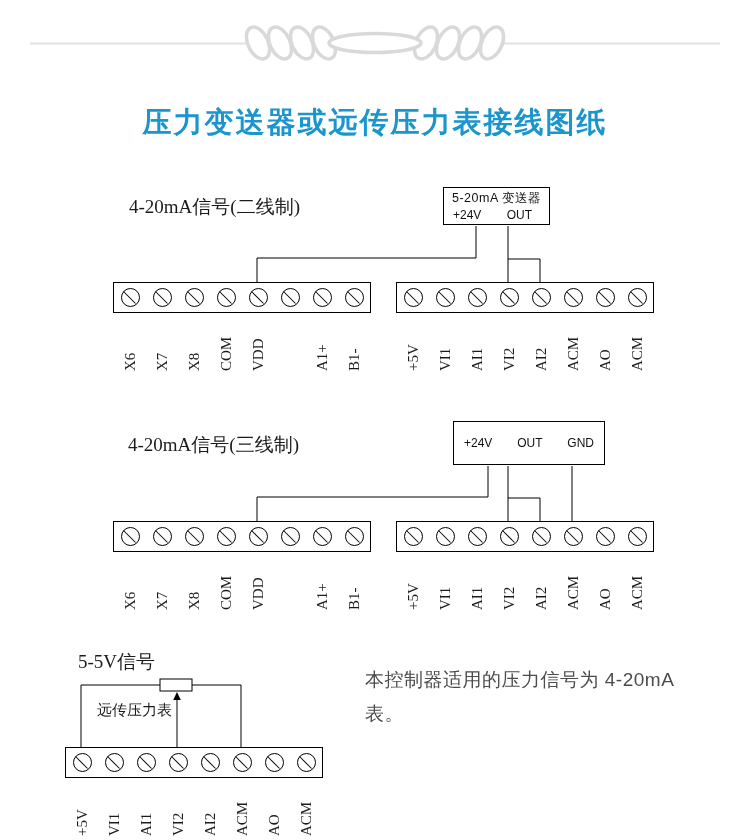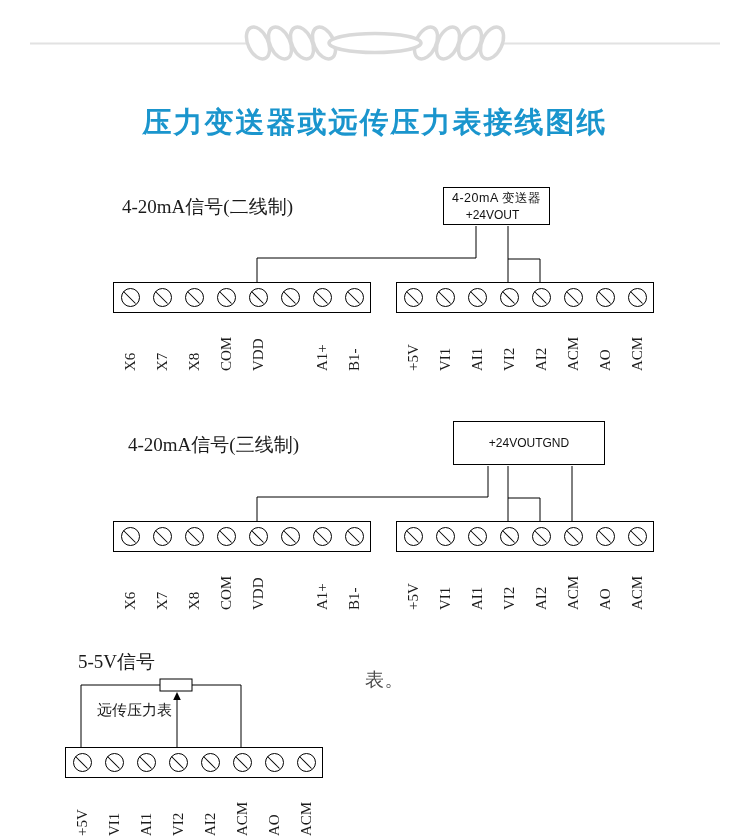--- a/index.html
+++ b/index.html
@@ -22,21 +22,21 @@
   .tbox{
     position:absolute;background:#ffffff;border:1px solid #000;
     box-sizing:border-box;z-index:2;color:#111;
     display:flex;flex-direction:column;justify-content:center;
   }
   .tbox .row1{
     text-align:center;font-size:12.5px;letter-spacing:0.5px;line-height:17px;
     white-space:nowrap;
   }
   .tbox .row2{
-    display:flex;justify-content:center;align-items:center;
+    display:flex;justify-content:space-between;align-items:center;
     font-size:12px;line-height:16px;white-space:nowrap;
   }
   .tbox1 .row2{padding:0 17px 0 9px;}
   .tbox2 .row2{padding:0 10px 0 10px;}
   .strip{
     position:absolute;width:258px;height:31px;background:#ffffff;
     border:1px solid #000;box-sizing:border-box;z-index:1;
   }
   .screw{
     position:absolute;top:5px;width:19px;height:19px;border:1px solid #000;
@@ -103,23 +103,23 @@
     <path d="M160 685 H81 V747"></path>
     <path d="M192 685 H241 V747"></path>
     <path d="M177 747 V699"></path>
     <rect x="160" y="679" width="32" height="12" fill="#ffffff"></rect>
     <polygon points="177,692 173.2,700 180.8,700" fill="#000" stroke="none"></polygon>
   </g>
 </svg>
 
 <div class="page-title">压力变送器或远传压力表接线图纸</div>
 
-<div class="sec-label" style="left:122px;top:194px">4-20mA信号(二线制)</div>
+<div class="sec-label" style="left:129px;top:194px">4-20mA信号(二线制)</div>
 <div class="tbox tbox1" style="left:443px;top:187px;width:107px;height:38px">
-  <div class="row1">4-20mA 变送器</div>
+  <div class="row1">5-20mA 变送器</div>
   <div class="row2">
     <span>+24V</span>
     <span>OUT</span>
   </div>
 </div>
 <div class="strip" style="left:113px;top:282px">
     <div class="screw" style="left: 7px;"></div>
     <div class="pin" style="left: 8px;">X6</div>
     <div class="screw" style="left: 39px;"></div>
     <div class="pin" style="left: 40px;">X7</div>
@@ -215,14 +215,15 @@
     <div class="pin" style="left: 136px;">AI2</div>
     <div class="screw" style="left: 167px;"></div>
     <div class="pin" style="left: 168px;">ACM</div>
     <div class="screw" style="left: 199px;"></div>
     <div class="pin" style="left: 200px;">AO</div>
     <div class="screw" style="left: 231px;"></div>
     <div class="pin" style="left: 232px;">ACM</div>
   </div>
 
 <div class="note">
+  <div class="note-line">本控制器适用的压力信号为 4-20mA</div>
   <div class="note-line">表。</div>
 </div>
 
 </body></html>

